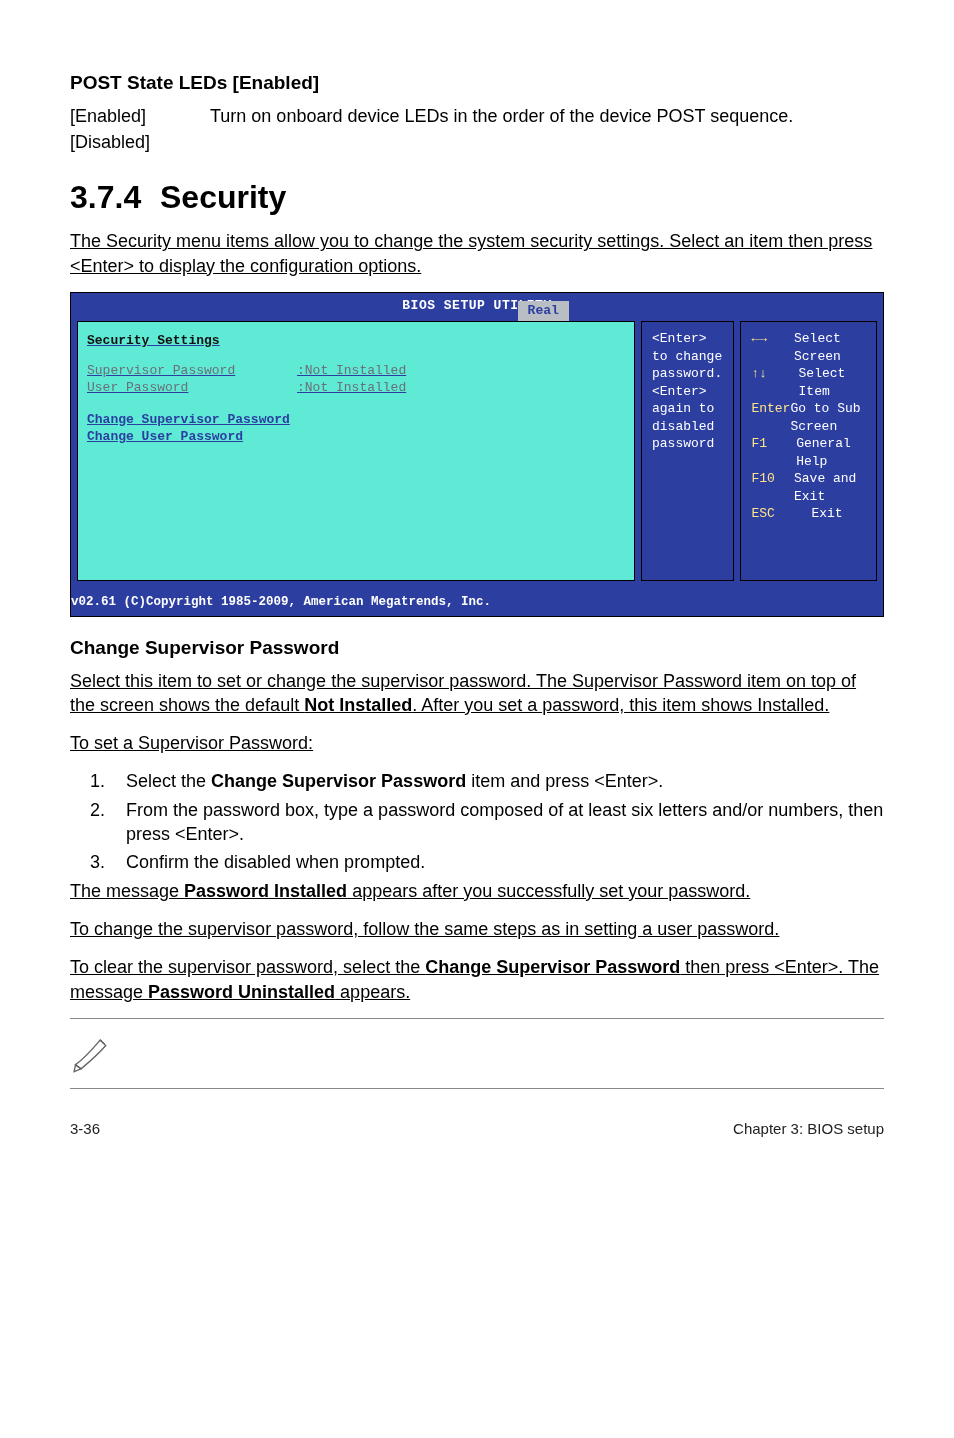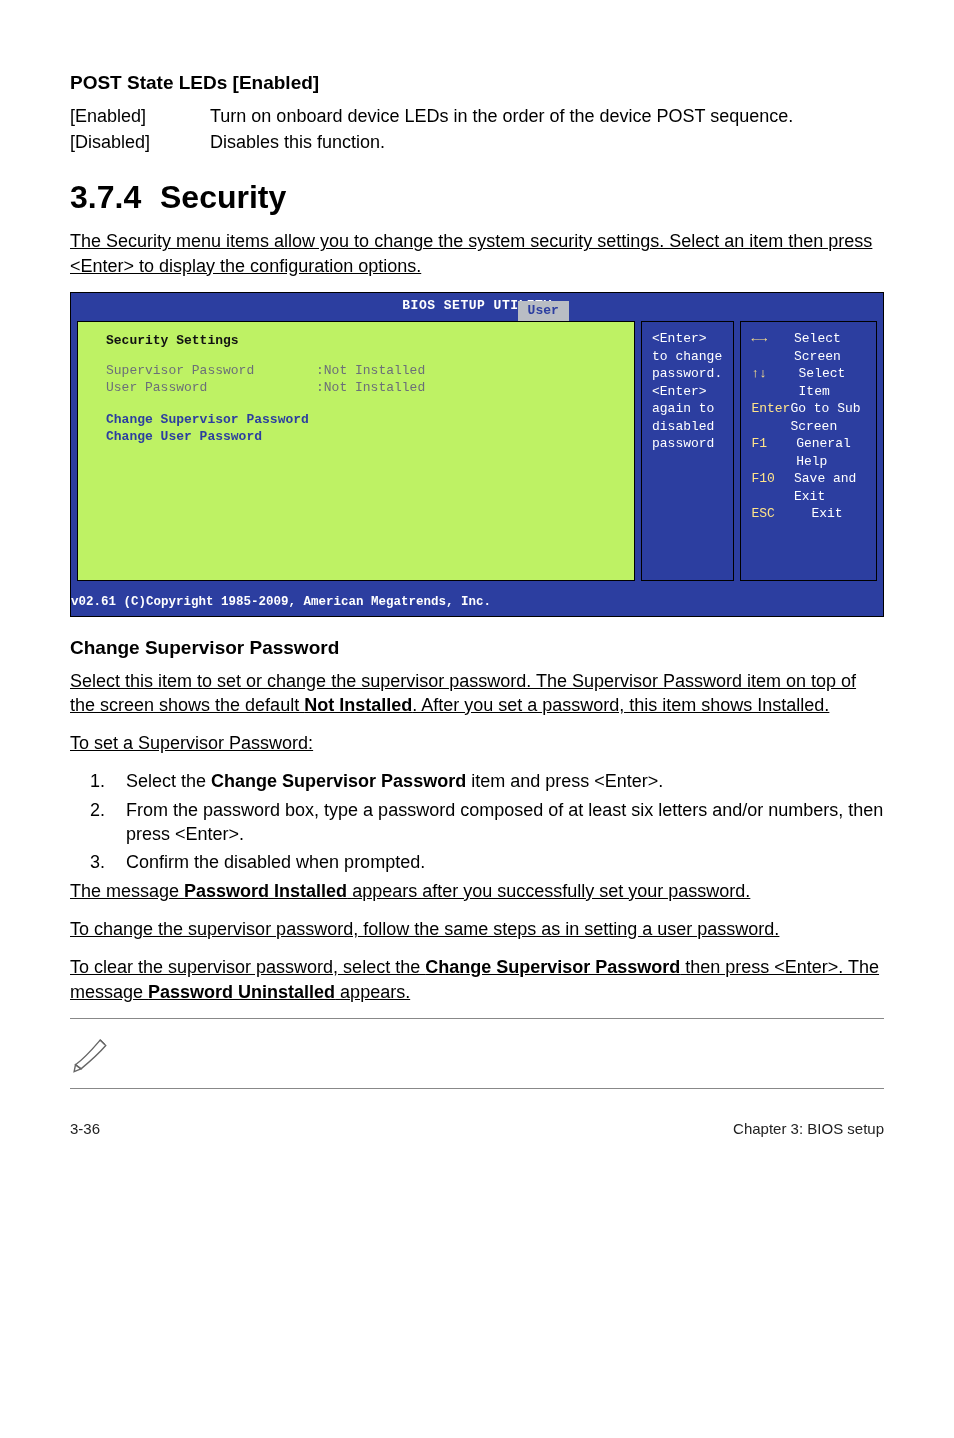--- a/index.html
+++ b/index.html
@@ -61,25 +61,26 @@
     font-weight: bold;
     padding: 1px 10px;
   }
   .bios-body {
     display: flex;
     padding: 0 6px 10px 6px;
     gap: 6px;
   }
   .bios-left {
     flex: 1;
-    background: #bef264;
-    padding: 10px 28px;
+    background: #5eead4;
+    padding: 10px 9px;
     border: 1px solid #000;
     min-height: 260px;
     color: #2c3ea0;
+    text-decoration: underline;
   }
   .bios-left .sec-heading {
     color: #111;
     font-weight: bold;
     margin-bottom: 12px;
   }
   .bios-row { display:flex; }
   .bios-row .k { width:210px; }
   .bios-row .v { }
   .grey { color: #6b6f78; }
@@ -133,32 +134,31 @@
 </head>
 <body>
 
 <h3 class="subheading">POST State LEDs [Enabled]</h3>
 <div class="defrow">
   <div class="term">[Enabled]</div>
   <div class="def">Turn on onboard device LEDs in the order of the device POST sequence.</div>
 </div>
 <div class="defrow">
   <div class="term">[Disabled]</div>
-  <div class="def">Disables this function.</div>
 </div>
 
 <h2 class="section-title">
   <span class="num">3.7.4</span><span>Security</span>
 </h2>
 <p class="para">The Security menu items allow you to change the system security settings. Select an item then press &lt;Enter&gt; to display the configuration options.</p>
 
 <div class="bios">
   <div class="bios-titlebar">
     <div class="bios-title">BIOS SETUP UTILITY</div>
-    <div class="bios-tab">User</div>
+    <div class="bios-tab">Real</div>
   </div>
   <div class="bios-body">
     <div class="bios-left">
       <div class="sec-heading">Security Settings</div>
       <div class="bios-row grey">
         <div class="k">Supervisor Password</div>
         <div class="v">:Not Installed</div>
       </div>
       <div class="bios-row grey">
         <div class="k">User Password</div>

